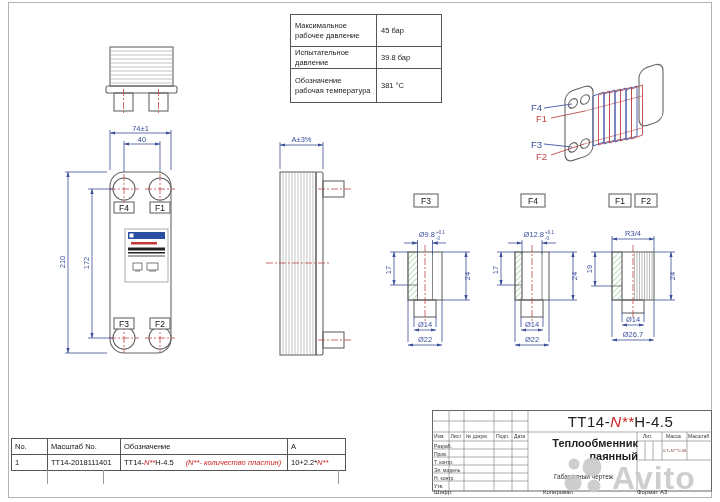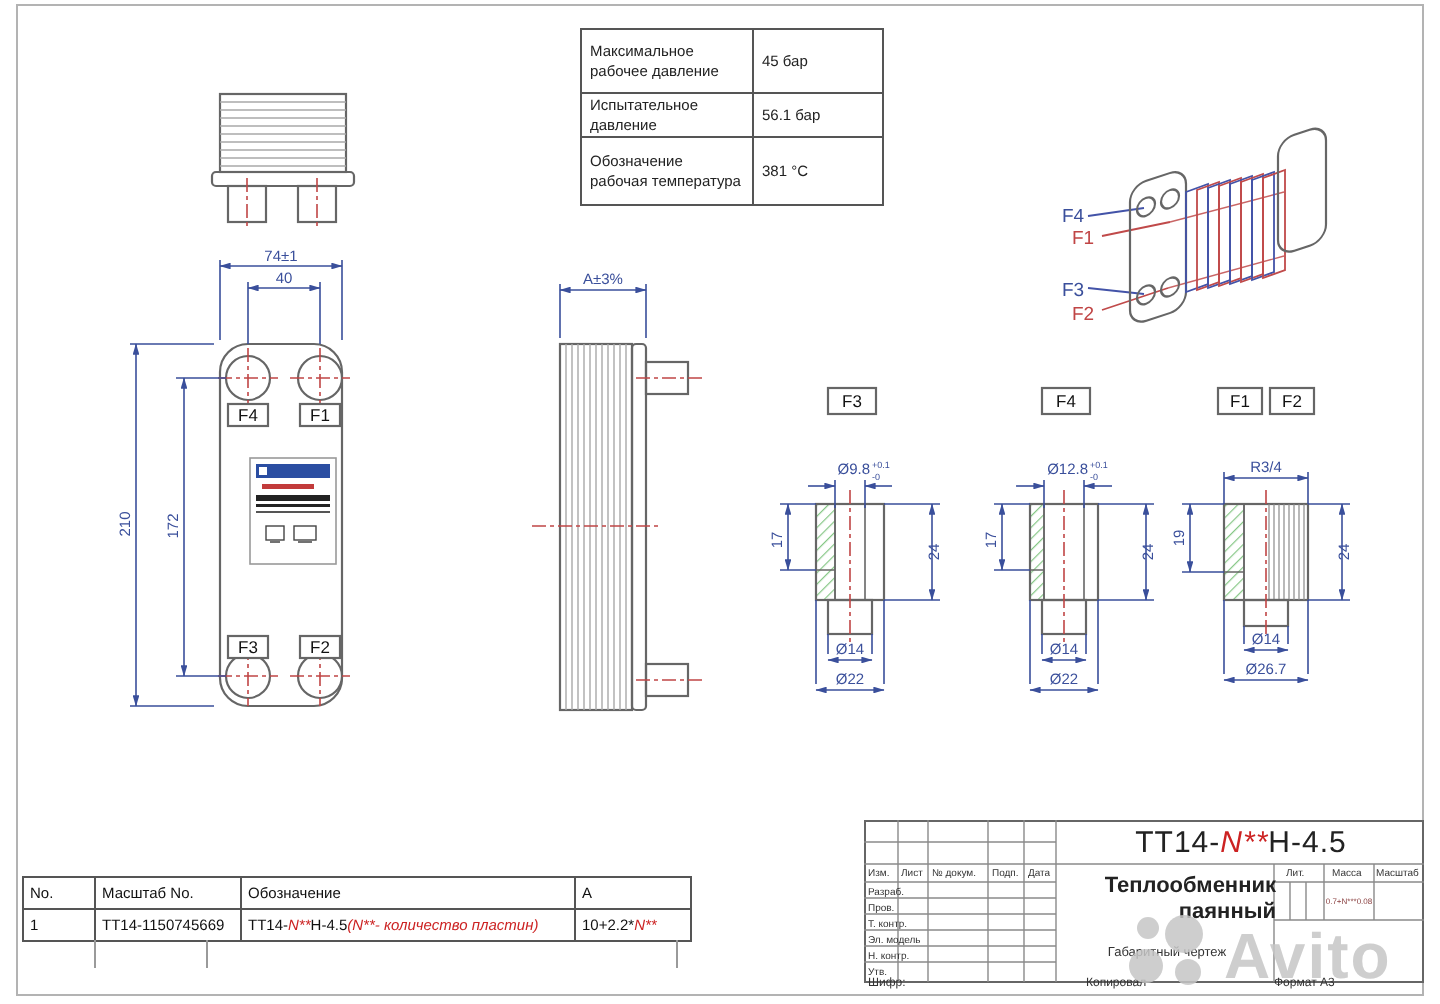--- a/index.html
+++ b/index.html
@@ -30,21 +30,21 @@
   table{border-collapse:collapse;}
   .spec{position:absolute;left:290px;top:14px;width:152px;font-size:7.5px;color:#222;table-layout:fixed;}
   .spec td{border:1px solid #555;padding:1px 4px;line-height:1.25;vertical-align:middle;}
   .spec td.v{text-align:left;width:56px;}
 
   .parts{position:absolute;left:11px;top:438px;font-size:7.5px;color:#111;table-layout:fixed;}
   .parts td{border:1px solid #555;height:15px;padding:0 3px;text-align:left;white-space:nowrap;overflow:hidden;}
   .parts td.des{text-align:left;}
   .red{color:#cc2222;}
   .it{font-style:italic;}
-  .sp{margin-left:0;}
+  .sp{margin-left:12px;}
 
   .stub{position:absolute;width:1px;height:14px;background:#9a9a9a;top:470px;}
 
   .bigtitle{position:absolute;left:529px;top:411px;width:183px;height:20px;display:flex;
             align-items:center;justify-content:center;font-size:15px;color:#222;letter-spacing:.5px;}
   .docname{position:absolute;left:534px;top:437px;width:104px;font-size:11px;font-weight:700;
            line-height:1.2;color:#222;text-align:right;}
   .doctype{position:absolute;left:530px;top:473px;width:107px;font-size:6.5px;color:#333;text-align:center;}
   .footnote{position:absolute;font-size:6px;color:#333;}
 
@@ -68,21 +68,21 @@
   </svg>
 
   <table class="spec">
     <tbody>
         <tr style="height:32px">
       <td>Максимальное рабочее давление</td>
       <td class="v">45 бар</td>
     </tr>
     <tr style="height:22px">
       <td>Испытательное давление</td>
-      <td class="v">56.1 бар</td>
+      <td class="v">39.8 бар</td>
     </tr>
     <tr style="height:34px">
       <td>Обозначение рабочая температура</td>
       <td class="v">381 °C</td>
     </tr>
   </tbody>
     </table>
 
   <svg class="abs" style="left:55px;top:120px" width="150" height="248">
     <defs>
@@ -302,21 +302,21 @@
       </colgroup>
     <tbody>
         <tr>
       <td>No.</td>
       <td>Масштаб No.</td>
       <td>Обозначение</td>
       <td>A</td>
     </tr>
     <tr>
       <td>1</td>
-      <td>TT14-1150745669</td>
+      <td>TT14-2018111401</td>
       <td class="des"><span>ТТ14-</span><span class="red it">N**</span><span>H-4.5</span><span class="red it sp">(N**- количество пластин)</span></td>
       <td><span>10+2.2*</span><span class="red it">N**</span></td>
     </tr>
   </tbody>
     </table>
   <div class="stub" style="left:47px"></div>
   <div class="stub" style="left:103px"></div>
   <div class="stub" style="left:338px"></div>
 
   <svg class="abs" style="left:432px;top:410px" width="280" height="87">

